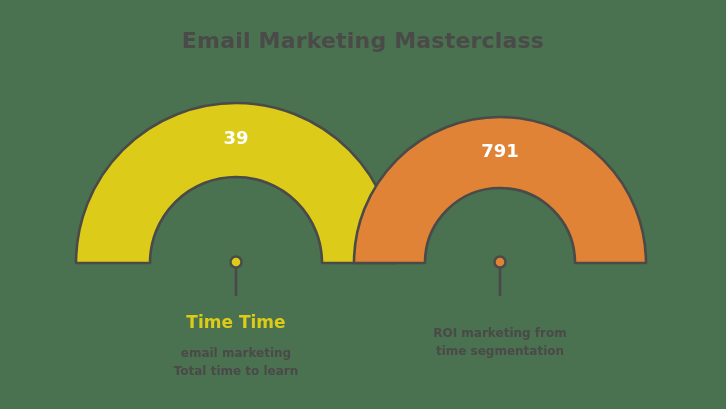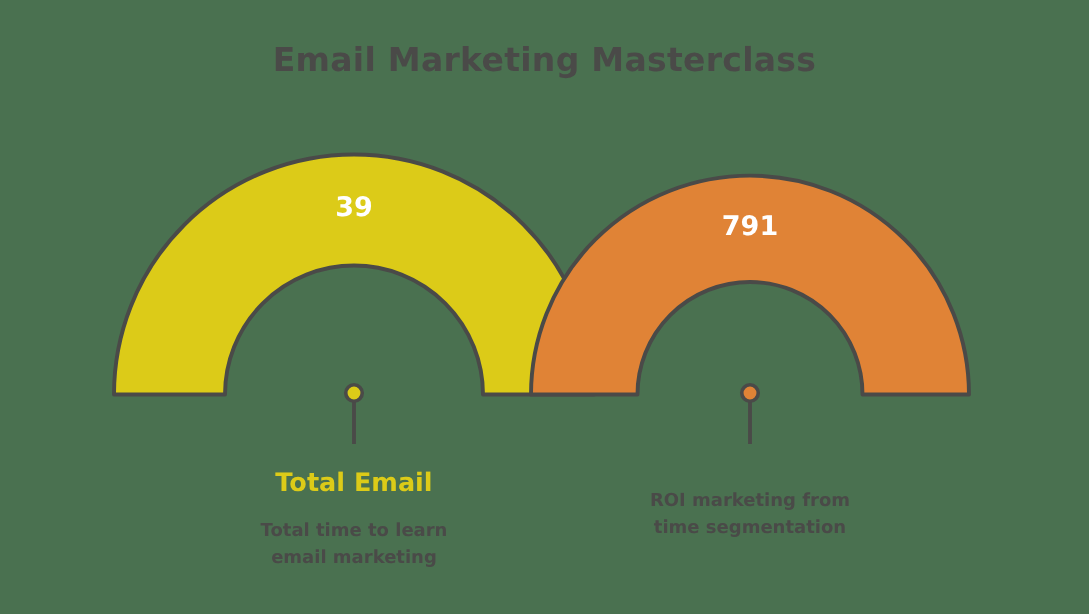--- a/index.html
+++ b/index.html
@@ -87,24 +87,24 @@
     <text class="gauge-value-text" x="500" y="152">791</text>
 
     <line x1="236" y1="264" x2="236" y2="296" stroke="#4a4a48" stroke-width="2.6"></line>
     <circle cx="236" cy="262" r="5.5" fill="#dccb18" stroke="#4a4a48" stroke-width="2.4"></circle>
 
     <line x1="500" y1="264" x2="500" y2="296" stroke="#4a4a48" stroke-width="2.6"></line>
     <circle cx="500" cy="262" r="5.5" fill="#e08336" stroke="#4a4a48" stroke-width="2.4"></circle>
   </svg>
 
   <div class="legend-block" id="legend-left">
-    <div class="legend-label" style="color:#dccb18;">Total Email</div>
+    <div class="legend-label" style="color:#dccb18;">Time Time</div>
     <div class="legend-desc">
+      <span>email marketing</span>
       <span>Total time to learn</span>
-      <span>email marketing</span>
     </div>
   </div>
 
   <div class="legend-block" id="legend-right">
     <div class="legend-desc">
       <span>ROI marketing from</span>
       <span>time segmentation</span>
     </div>
   </div>
 

